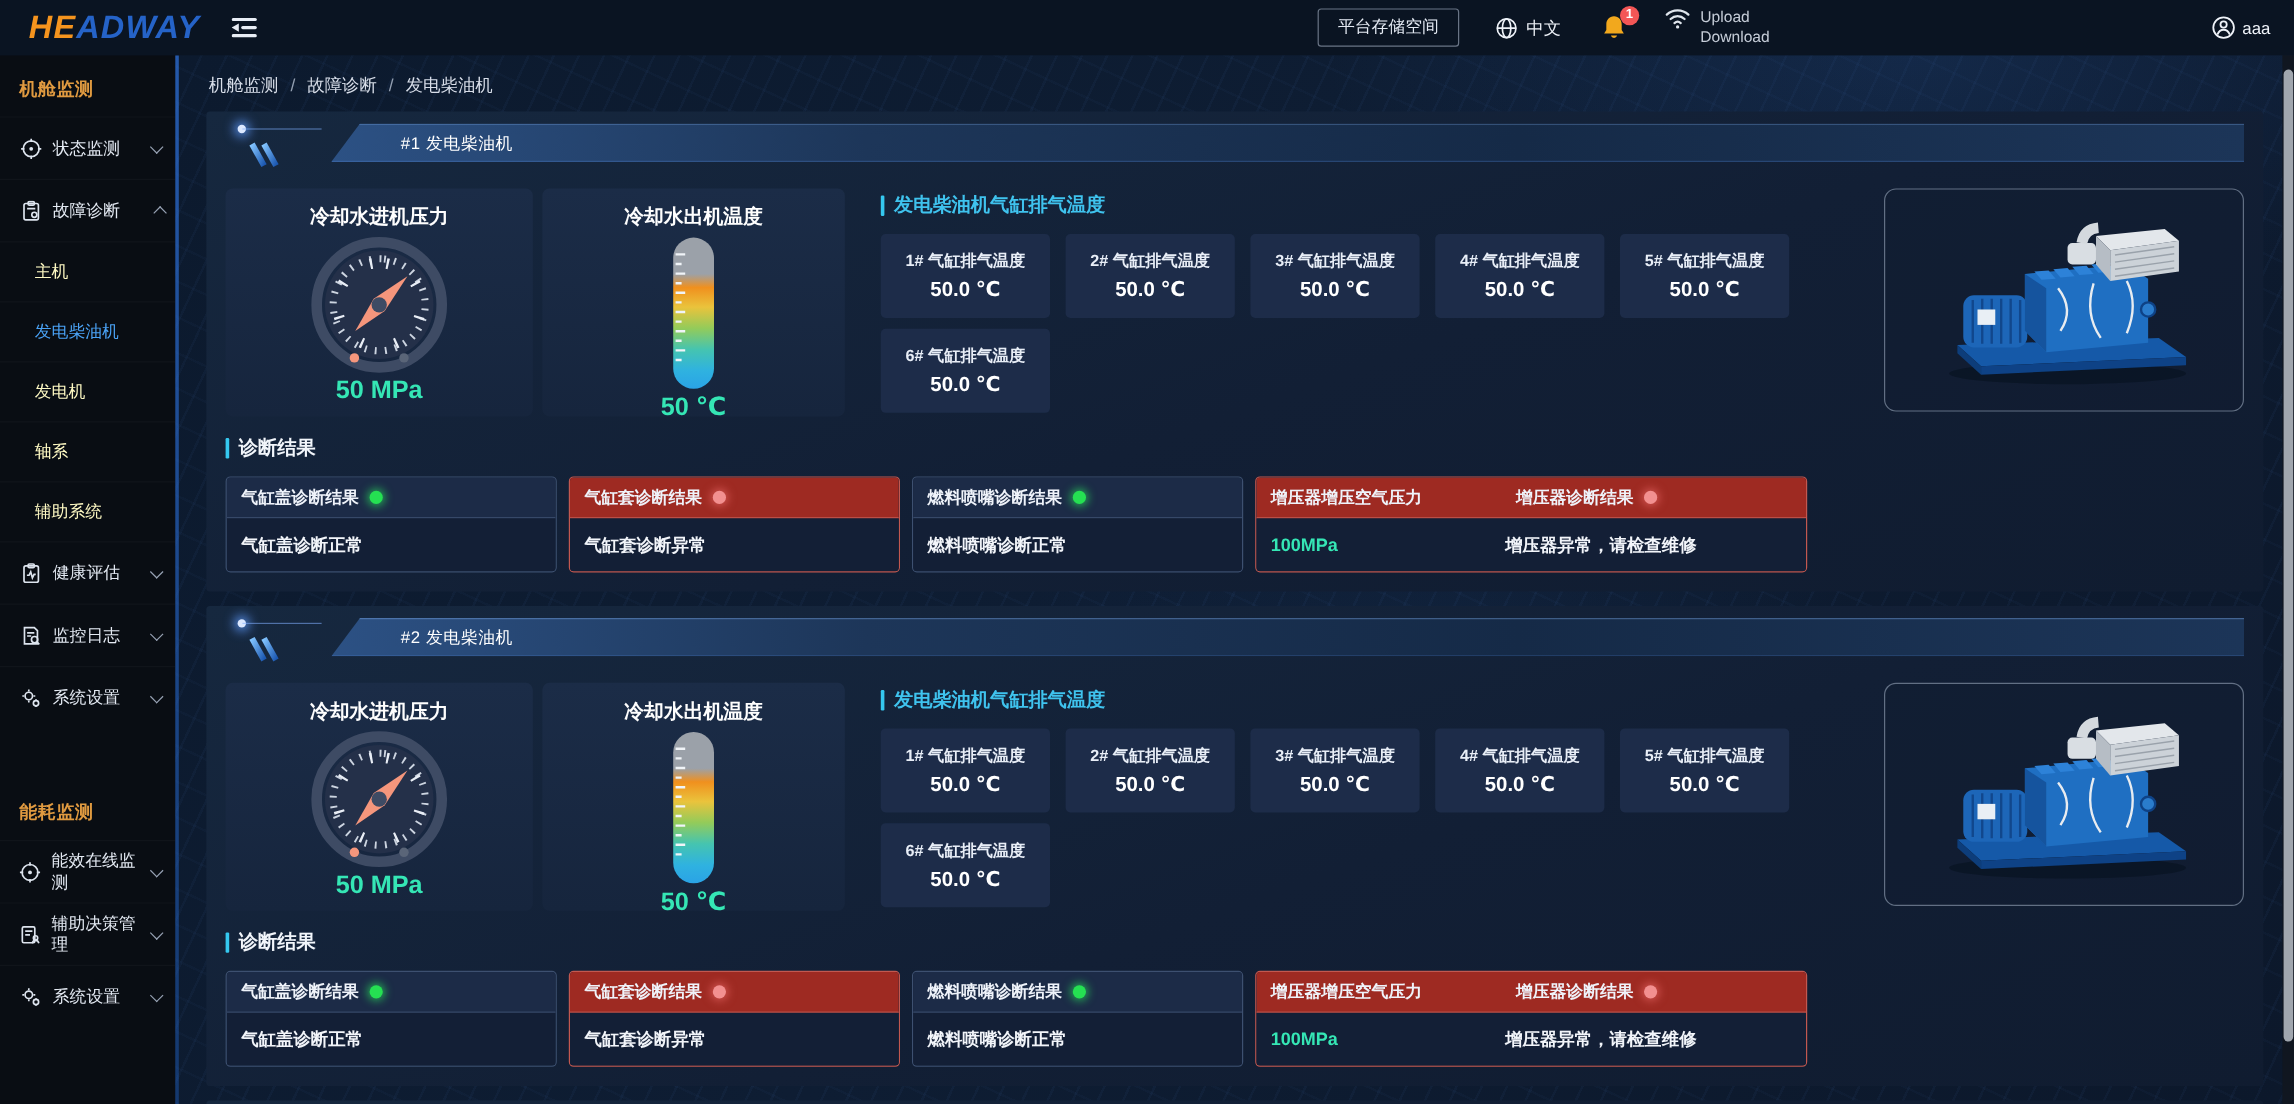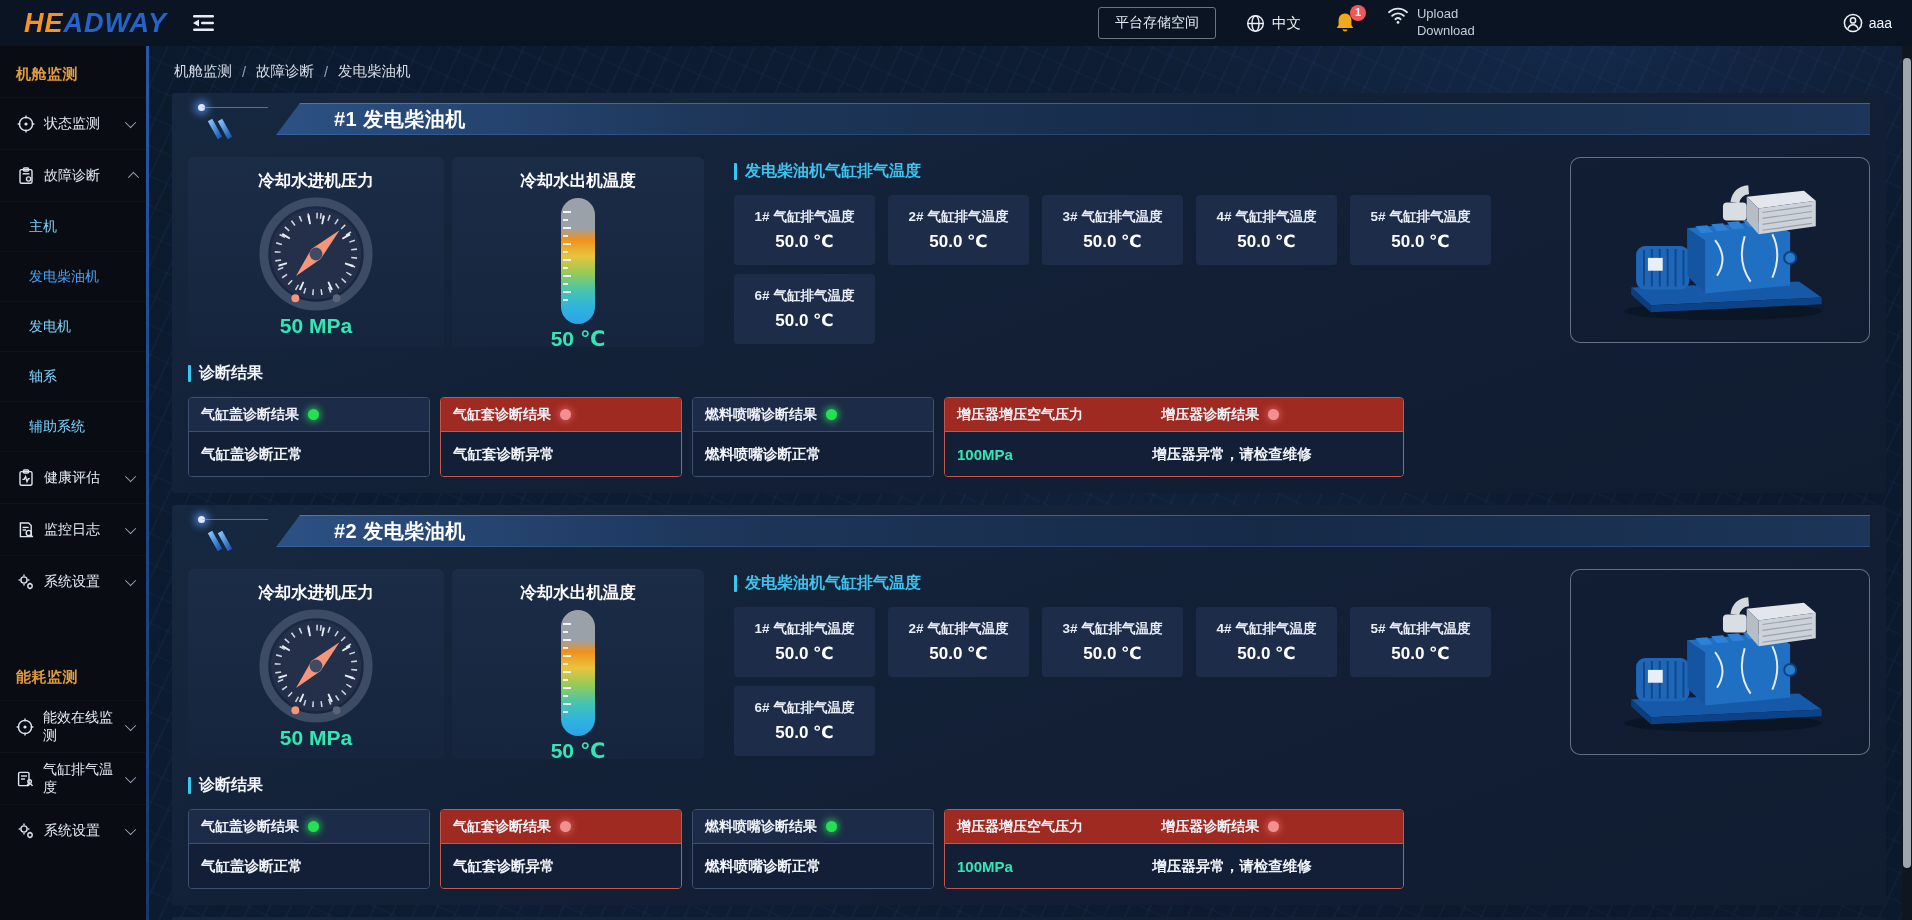--- a/index.html
+++ b/index.html
@@ -25,21 +25,21 @@
 
   
   .layout { display:flex; height:874px; }
 
   
   .side { width:146px; background:#090d13; flex:none; padding-top:4px; overflow:hidden; }
   .side-sec-header { color:#e09a40; font-weight:bold; font-size:15px; padding:15px 16px 13px; letter-spacing:.5px; }
   .side-item { display:flex; align-items:center; gap:9px; padding:0 10px 0 16px; height:52px; font-size:14px; color:#e4eaf3;
     cursor:pointer; border-top:1px solid rgba(255,255,255,.03); }
   .side-item .s-icon { display:flex; width:19px; justify-content:center; }
-  .side-sub { padding:0 10px 0 29px; height:50px; display:flex; align-items:center; font-size:14px; color:#7dd3fc;
+  .side-sub { padding:0 10px 0 29px; height:50px; display:flex; align-items:center; font-size:14px; color:#fef9c3;
     cursor:pointer; border-top:1px solid rgba(255,255,255,.03); }
   .side-sub.active { color:#4aa2f5; }
   .chev { margin-left:auto; width:8px; height:8px; border-left:1.6px solid #97a2b4; border-bottom:1.6px solid #97a2b4; flex:none; }
   .chev.down { transform:rotate(-45deg) translateY(-2px); }
   .chev.up   { transform:rotate(135deg) translateY(-2px); }
   .sec-gap { margin-top:46px; }
 
   
   .main { flex:1; position:relative; padding:0 26px 0 26px; overflow:hidden;
     background:linear-gradient(120deg,#0c1a2e 0%, #0e1d33 45%, #0c182b 100%); }
@@ -63,21 +63,21 @@
   .ph-dot { position:absolute; left:10px; top:1px; width:7px; height:7px; border-radius:50%; background:#dce8ff;
     box-shadow:0 0 9px 3px rgba(95,155,255,.85); }
   .ph-line { position:absolute; left:14px; top:4px; width:66px; height:1px; background:rgba(130,175,255,.55); }
   .ph-slashes { position:absolute; left:18px; top:15px; }
   .ph-bar { margin-left:88px; height:32px; margin-top:2px;
     background:linear-gradient(90deg,#2c5184 0%, #1d3659 28%, #152a47 62%, #1c3558 100%);
     clip-path:polygon(24px 0%, 100% 0%, 100% 100%, 0% 100%);
     border-top:1px solid rgba(140,190,255,.35);
     box-shadow:inset 0 -1px 0 rgba(100,160,255,.22);
     display:flex; align-items:center; padding-left:58px; }
-  .ph-title { font-size:20px; font-weight:bold; color:#fff; letter-spacing:.5px; }
+  .ph-title { font-size:14px; font-weight:normal; color:#fff; letter-spacing:.5px; }
 
   .prow { display:flex; gap:8px; margin-top:10px; }
   .mcard { background:linear-gradient(180deg,#1b2c47,#16253d); border-radius:6px; text-align:center; padding:13px 8px 10px; height:190px; }
   .mcard.gauge-card { width:256px; }
   .mcard.thermo-card { width:252px; }
   .mcard-title { font-size:16.5px; font-weight:bold; color:#fefefe; }
   .mcard-value { font-size:21px; font-weight:bold; color:#35e6b5; margin-top:1px; }
   .gauge-svg { margin-top:3px; }
   .thermo-svg { margin-top:4px; }
 
@@ -90,21 +90,21 @@
   .cyl-card { width:141px; height:70px; background:#1d2c49; border-radius:4px; display:flex; flex-direction:column;
     align-items:center; justify-content:center; gap:5px;text-align:center; }
   .cyl-label { font-size:13.5px; color:#e8eef7; font-weight:600; white-space:nowrap; }
   .cyl-value { font-size:17px; color:#ffffff; font-weight:bold; }
 
   .engine-box { width:300px; height:186px; border:1px solid rgba(165,180,200,.55); border-radius:10px;
     display:flex; align-items:center; justify-content:center; background:rgba(16,28,48,.35); flex:none; margin-left:52px; }
 
   .diag-sec { margin-top:16px; }
   .diag-row { display:flex; gap:10px; margin-top:10px; }
-  .diag-card { width:242px; border:1px solid #3d5070; border-radius:4px; overflow:hidden; }
+  .diag-card { width:276px; border:1px solid #3d5070; border-radius:4px; overflow:hidden; }
   .diag-card.wide { width:460px; }
   .diag-head { height:34px; background:#1c2b47; border-bottom:1px solid #3d5070; display:flex; align-items:center;
     padding:0 12px; gap:9px; font-size:14px; font-weight:bold; color:#eff3fa; }
   .diag-body { height:44px; background:#131f36; display:flex; align-items:center; padding:0 12px;
     font-size:14.5px; font-weight:600; color:#f2f5fa; }
   .diag-card.abnormal { border-color:#c25850; }
   .diag-card.abnormal .diag-head { background:#9e2a22; border-bottom-color:#c25850; }
   .dot { width:11px; height:11px; border-radius:50%; flex:none; }
   .dot.green { background:#25e052; box-shadow:0 0 7px 2px rgba(40,230,90,.65); }
   .dot.pink { background:#f29090; box-shadow:0 0 7px 2px rgba(240,110,110,.6); }
@@ -307,21 +307,21 @@
     <div class="side-item">
       <span class="s-icon">
         <svg width="18" height="18" viewBox="0 0 18 18" fill="none" stroke="#dde4ee" stroke-width="1.4">
           <rect x="2.6" y="2.4" width="10.4" height="13.2" rx="1.2"></rect>
           <line x1="5" y1="6" x2="11" y2="6"></line>
             <line x1="5" y1="9" x2="9" y2="9"></line>
           <circle cx="13.6" cy="11.6" r="1.8"></circle>
             <path d="M10.8 16 c.5-1.6 1.6-2.3 2.8-2.3 1.2 0 2.3 .7 2.8 2.3"></path>
         </svg>
       </span>
-      <span>气缸排气温度</span>
+      <span>辅助决策管理</span>
       <span class="chev down"></span>
     </div>
 
     <div class="side-item">
       <span class="s-icon">
         <svg width="18" height="18" viewBox="0 0 18 18" fill="none" stroke="#dde4ee" stroke-width="1.4">
           <circle cx="7" cy="7" r="3.1"></circle>
           <line x1="7" y1="1.6" x2="7" y2="3.2"></line>
             <line x1="7" y1="10.8" x2="7" y2="12.4"></line>
           <line x1="1.6" y1="7" x2="3.2" y2="7"></line>

